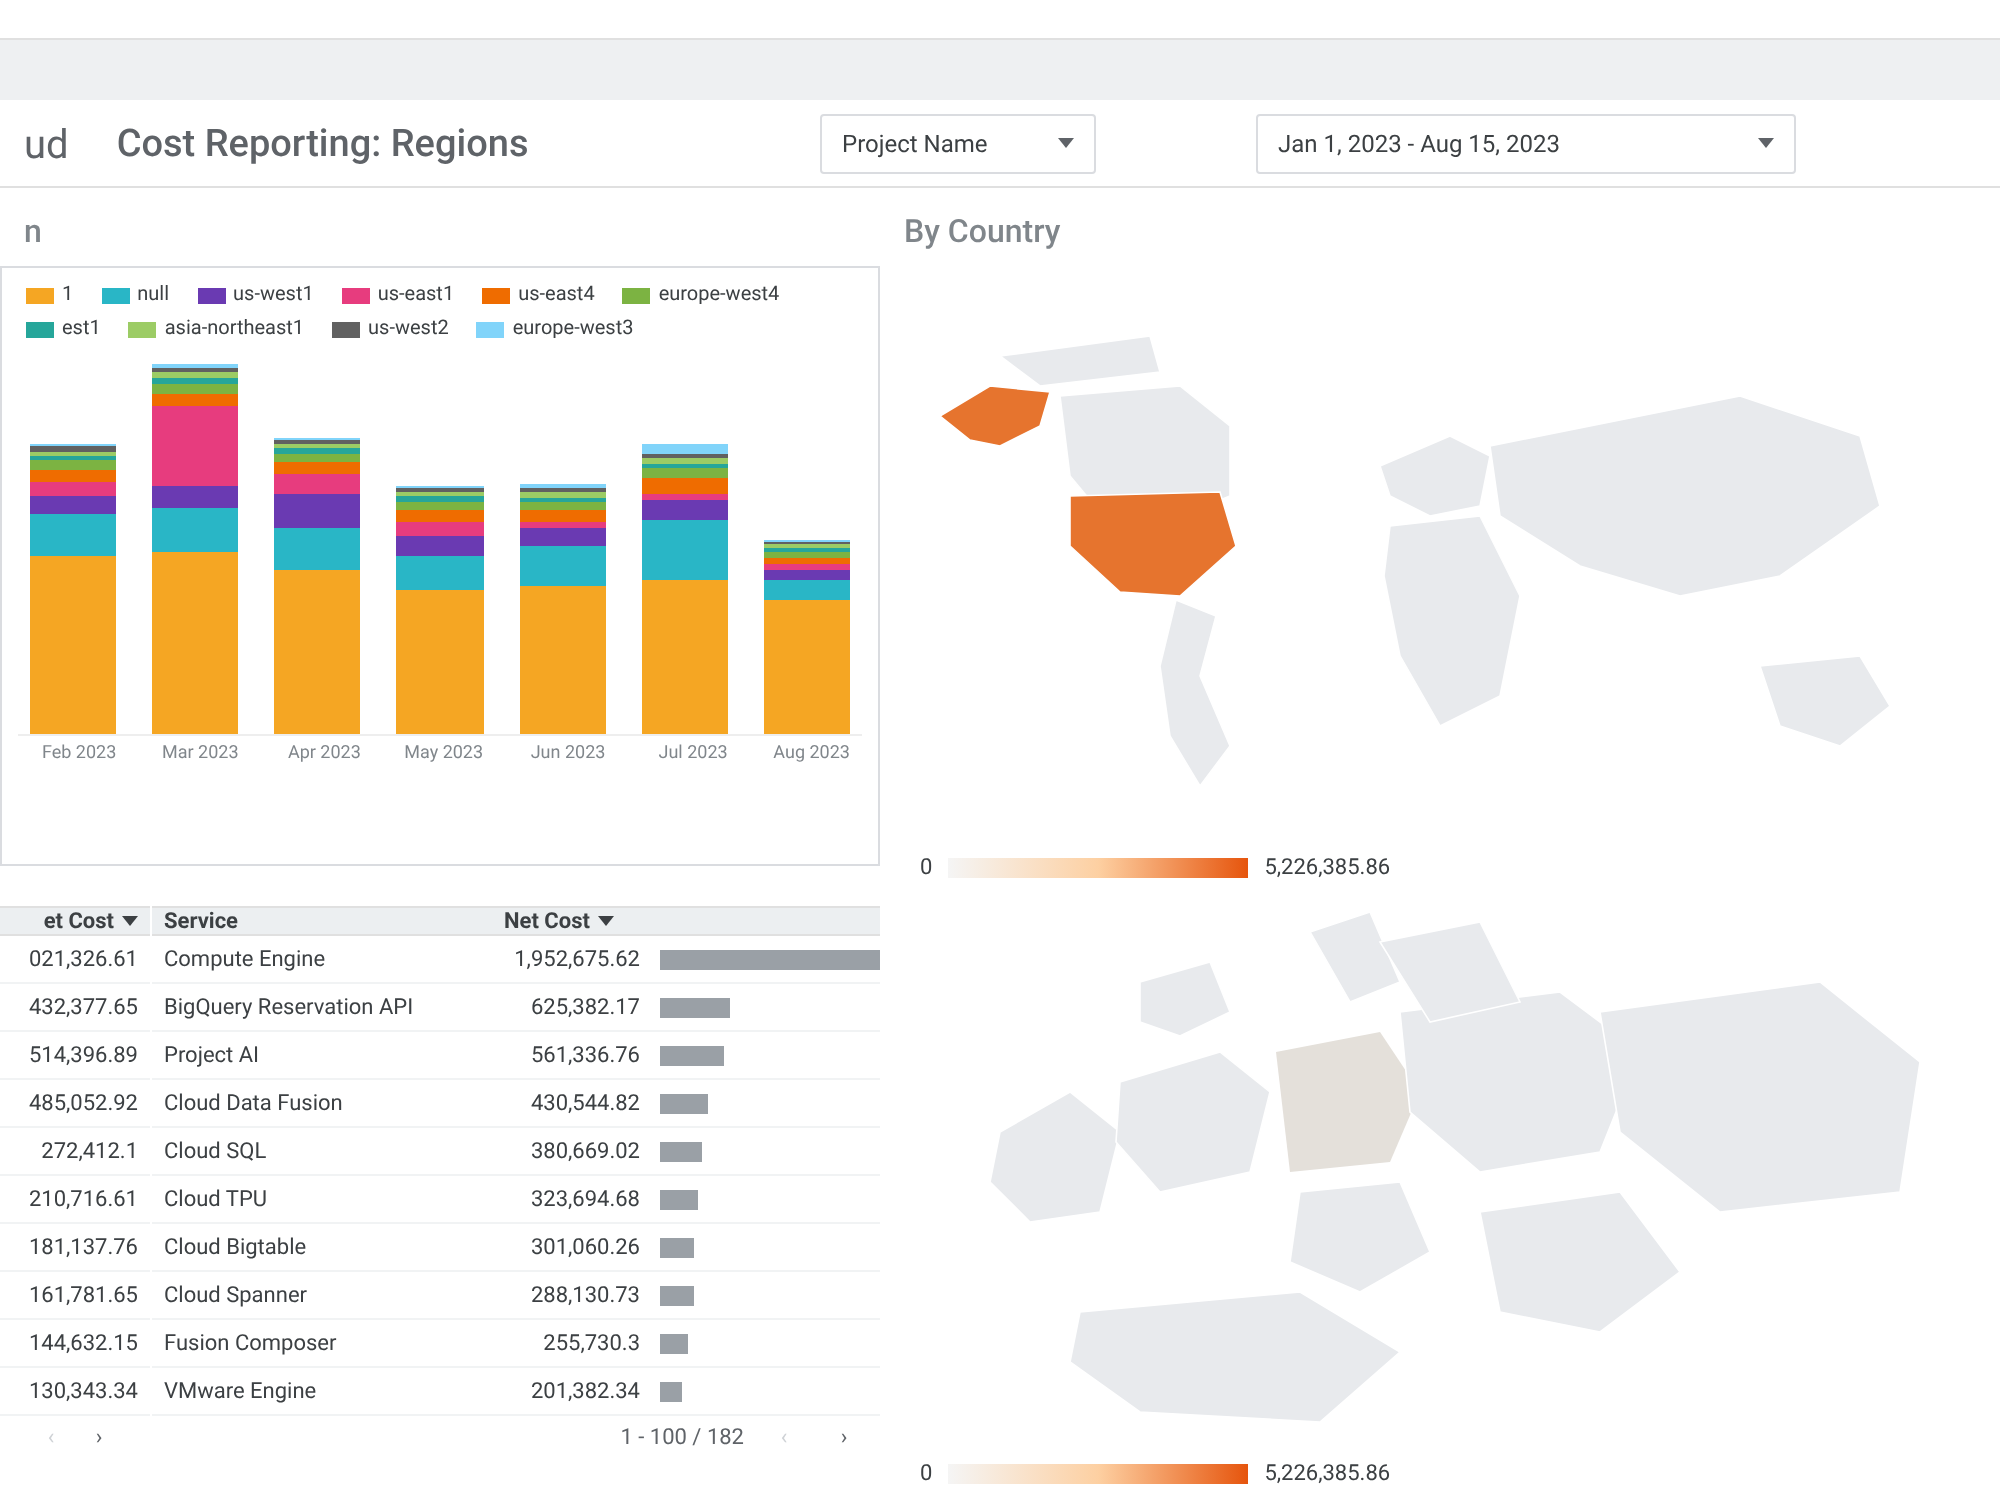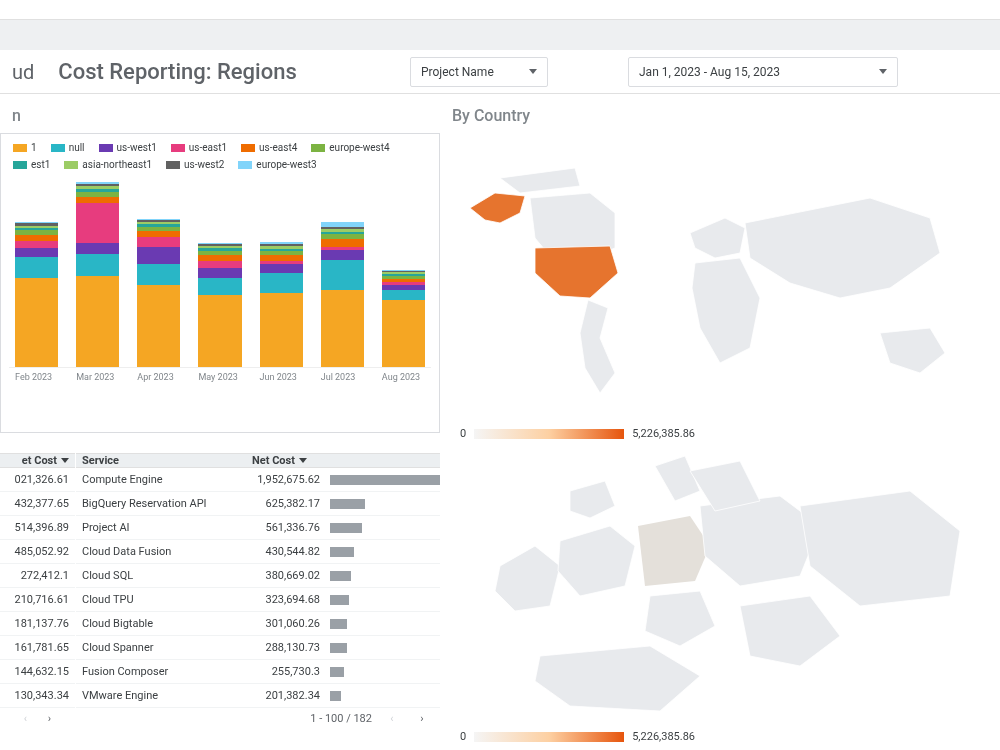--- a/index.html
+++ b/index.html
@@ -1,40 +1,40 @@
 <!DOCTYPE html>
 <html><head>
 <meta charset="utf-8">
 <style>
   html,body{margin:0;padding:0;font-family:Roboto,"Helvetica Neue",Arial,sans-serif;font-size:12px;color:#3c4043;background:#fff;width:1000px;height:750px;overflow:hidden}
   *{box-sizing:border-box}
   .topbar{height:20px;border-bottom:1px solid #e0e0e0;background:#fff}
   .graybar{height:30px;background:#eef0f2}
   .header{display:flex;align-items:center;height:44px;border-bottom:1px solid #e0e0e0;padding:0 12px;gap:24px}
   .logo-frag{font-size:20px;color:#5f6368;font-weight:400}
-  .title{font-size:22px;color:#5f6368;font-weight:500}
+  .title{font-size:19px;color:#5f6368;font-weight:500}
   .spacer{flex:1}
   .dd{display:flex;align-items:center;justify-content:space-between;height:30px;border:1px solid #dadce0;border-radius:2px;padding:0 10px;font-size:12px;color:#3c4043;cursor:pointer;background:#fff}
   .dd .caret{width:0;height:0;border-left:4px solid transparent;border-right:4px solid transparent;border-top:5px solid #5f6368;margin-left:16px}
   .dd.project{width:138px}
   .dd.date{width:270px}
   .body{display:flex;height:656px}
   .left{width:440px;display:flex;flex-direction:column;padding-top:6px}
   .right{flex:1;display:flex;flex-direction:column;padding-top:6px}
   .section-title{font-size:16px;color:#80868b;font-weight:500;padding:6px 12px 4px}
   
   .chart-panel{border:1px solid #dadce0;margin:4px 0 0 0;padding:8px 8px 4px 8px;height:300px;position:relative}
   .legend{display:flex;flex-wrap:wrap;gap:6px 14px;font-size:10px;color:#3c4043;padding:0 4px 8px 4px}
   .lg{display:flex;align-items:center;gap:4px;white-space:nowrap}
   .sw{width:14px;height:8px}
   .plot{position:relative;height:190px;display:flex;align-items:flex-end;gap:18px;padding:0 6px;border-bottom:1px solid #eee}
   .barcol{flex:1;display:flex;flex-direction:column-reverse;height:100%}
   .seg{width:100%}
   .xaxis{display:flex;gap:18px;padding:4px 6px 0;font-size:9px;color:#80868b}
-  .xl{flex:1;text-align:left;white-space:nowrap}
+  .xl{flex:1;text-align:right;white-space:nowrap}
   
   .tables{display:flex;margin-top:20px;height:216px;font-size:11px}
   .tbl{display:flex;flex-direction:column}
   .tbl.a{width:76px;border-right:1px solid #fff}
   .tbl.b{flex:1}
   .thead{display:flex;background:#eceff1;height:26px;align-items:center;font-weight:700;border-top:1px solid #e0e0e0;border-bottom:1px solid #e0e0e0}
   .th{padding:0 6px;display:flex;align-items:center;gap:4px;white-space:nowrap}
   .sort{width:0;height:0;border-left:4px solid transparent;border-right:4px solid transparent;border-top:5px solid #3c4043}
   .tr{display:flex;height:24px;align-items:center;border-bottom:1px solid #f1f3f4}
   .td{padding:0 6px;white-space:nowrap;overflow:hidden;text-overflow:ellipsis}

